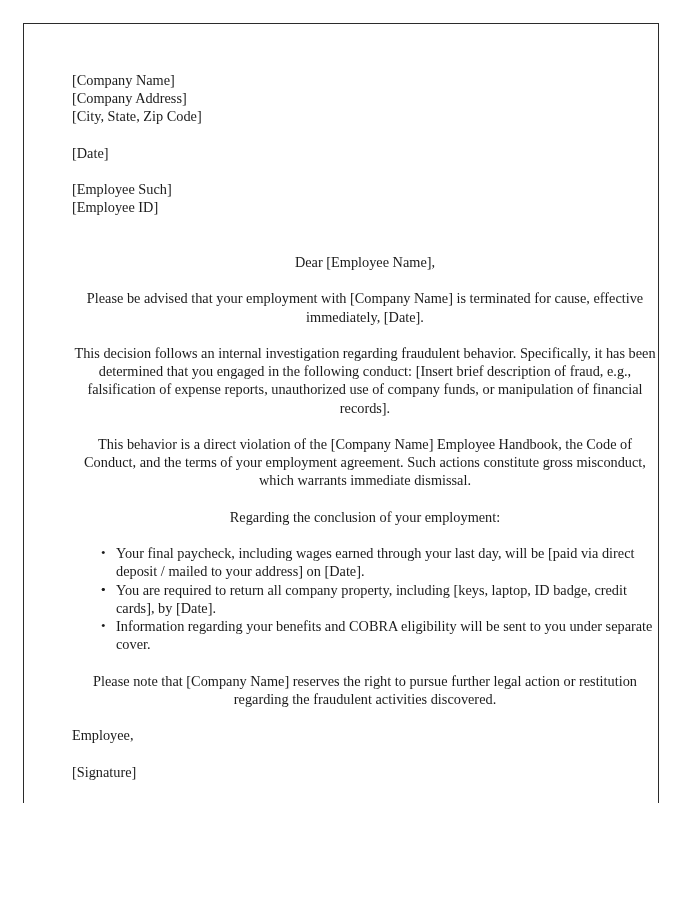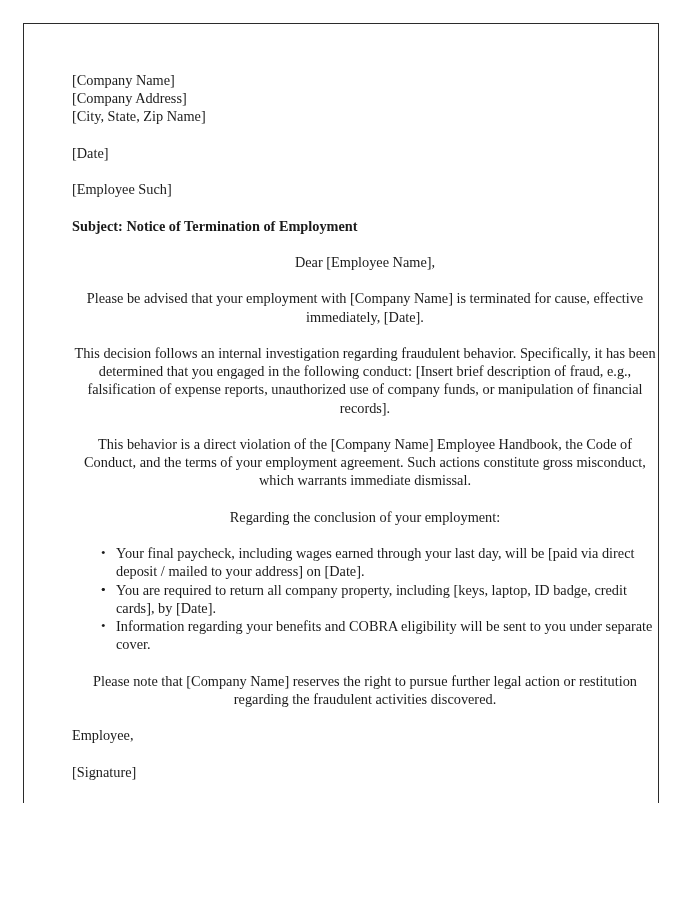--- a/index.html
+++ b/index.html
@@ -77,38 +77,38 @@
 </style>
 </head>
 <body>
 
 <div class="page-frame">
   <div class="doc-body">
 
     <div class="block">
       <span class="addr-line">[Company Name]</span>
       <span class="addr-line">[Company Address]</span>
-      <span class="addr-line">[City, State, Zip Name]</span>
+      <span class="addr-line">[City, State, Zip Code]</span>
     </div>
 
     <div class="spacer"></div>
 
     <div class="block">
       <span class="addr-line">[Date]</span>
     </div>
 
     <div class="spacer"></div>
 
     <div class="block">
       <span class="addr-line">[Employee Such]</span>
+      <span class="addr-line">[Employee ID]</span>
     </div>
 
     <div class="spacer"></div>
 
-    <div class="subject">Subject: Notice of Termination of Employment</div>
 
     <div class="spacer"></div>
 
     <p class="para">Dear [Employee Name],</p>
 
     <div class="spacer"></div>
 
     <p class="para">Please be advised that your employment with [Company Name] is terminated for cause, effective immediately, [Date].</p>
 
     <div class="spacer"></div>

